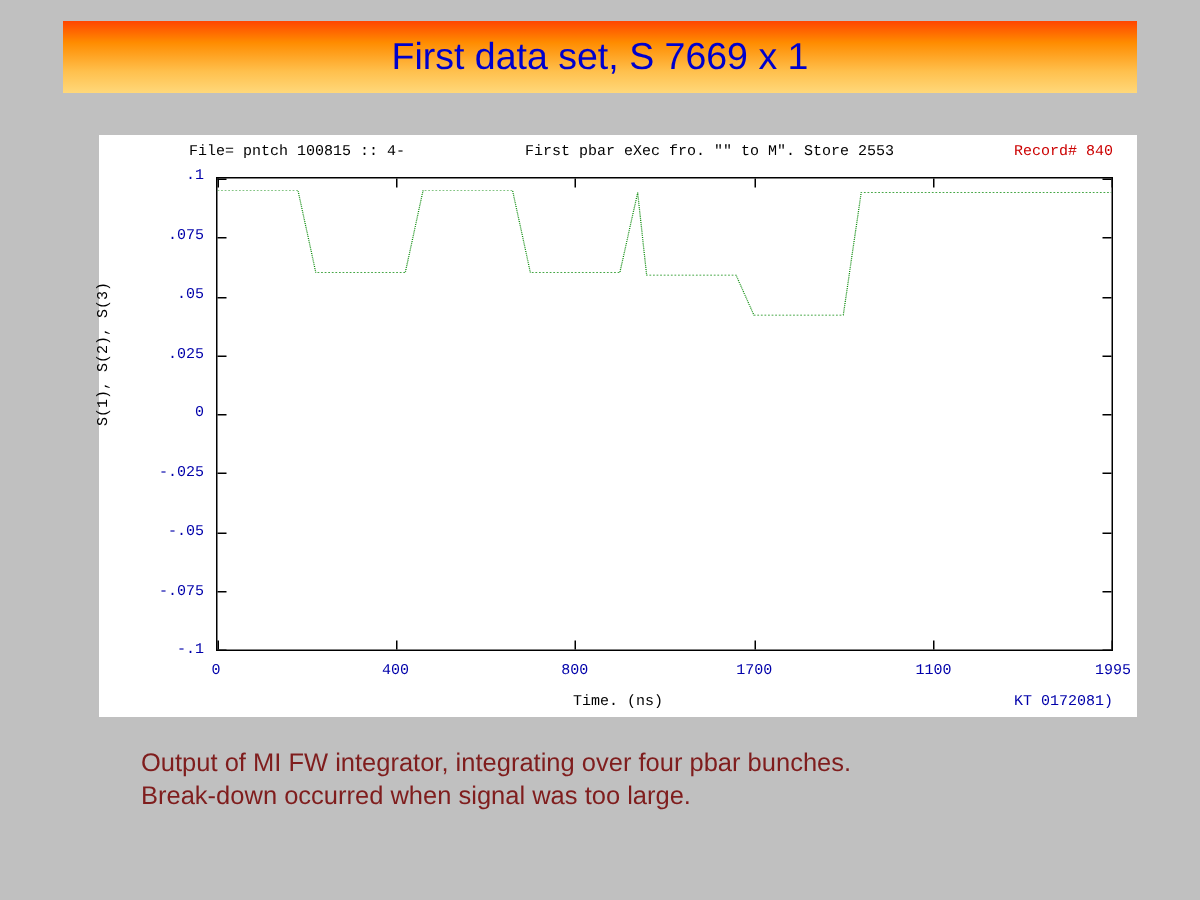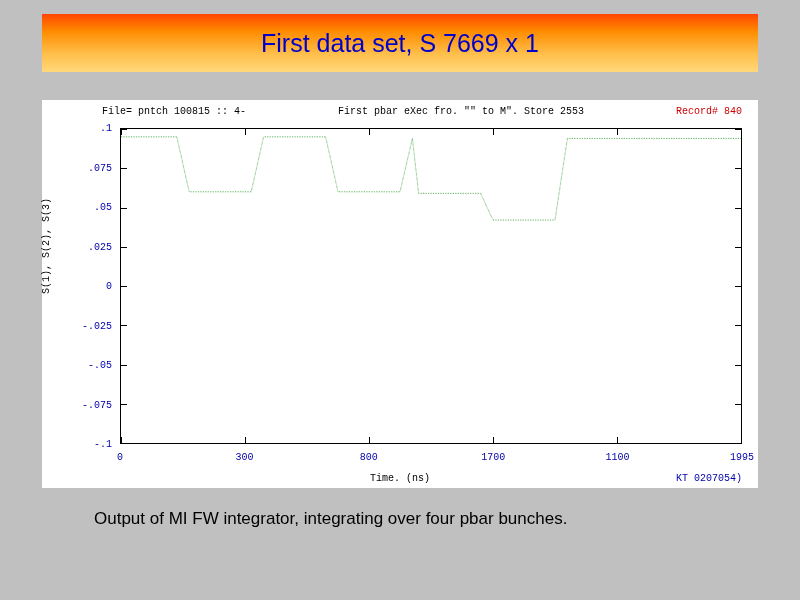--- a/index.html
+++ b/index.html
@@ -5,33 +5,33 @@
     * { margin: 0; padding: 0; box-sizing: border-box; }
     body {
       width: 800px;
       height: 600px;
       background: #c0c0c0;
       font-family: Arial, sans-serif;
       overflow: hidden;
     }
     .title-bar {
       margin: 14px 42px 0 42px;
-      height: 58px;
+      height: 48px;
       background: linear-gradient(to bottom, #ff4500 0%, #ff8c00 30%, #ffc04d 70%, #ffd87a 100%);
       display: flex;
       align-items: center;
       justify-content: center;
     }
     .title-bar span {
       color: #0000cc;
       font-size: 25px;
       font-weight: 400;
     }
     .chart-wrap {
-      margin: 28px 42px 0 42px;
+      margin: 28px 42px 0 66px;
       background: #fff;
       height: 388px;
       position: relative;
       font-family: "Courier New", monospace;
       padding-left: 12px;
     }
     .chart-header {
       position: absolute;
       top: 6px;
       left: 0; right: 0;
@@ -108,21 +108,21 @@
       position: absolute;
       background: #000;
     }
     .tick-top { top: 0; width: 1px; height: 6px; }
     .tick-bottom { bottom: 0; width: 1px; height: 6px; }
     .tick-left { left: 0; height: 1px; width: 6px; }
     .tick-right { right: 0; height: 1px; width: 6px; }
     .caption {
       margin: 20px 0 0 94px;
       font-size: 17px;
-      color: #000000;
+      color: #7f1d1d;
       line-height: 1.3;
     }
     svg.trace { position: absolute; inset: 0; width: 100%; height: 100%; }
     .trace path { stroke: #0a8a0a; stroke-width: 1.4; fill: none; stroke-dasharray: 2 2; }
   </style>
 </head>
 <body>
 
 <div class="title-bar">
   <span>First data set, S 7669 x 1</span>
@@ -182,26 +182,27 @@
     <div class="tick-mark tick-bottom" style="left:80%"></div>
     <div class="tick-mark tick-bottom" style="left:100%"></div>
 
     <svg class="trace" id="trace-svg" viewBox="0 0 1000 1000" preserveAspectRatio="none">
       <path id="trace-path" d="M0.0 25.0 L90.0 25.0 L110.0 200.0 L130.0 200.0 L210.0 200.0 L230.0 25.0 L250.0 25.0 L330.0 25.0 L350.0 200.0 L370.0 200.0 L450.0 200.0 L470.0 30.0 L480.0 205.0 L500.0 205.0 L580.0 205.0 L600.0 290.0 L620.0 290.0 L700.0 290.0 L720.0 30.0 L740.0 30.0 L820.0 30.0 L840.0 30.0 L860.0 30.0 L1000.0 30.0 "></path>
     </svg>
   </div>
 
   <div class="x-ticks">
     <div class="x-tick" style="left:0%">0</div>
-    <div class="x-tick" style="left:20%">300</div>
+    <div class="x-tick" style="left:20%">400</div>
     <div class="x-tick" style="left:40%">800</div>
     <div class="x-tick" style="left:60%">1700</div>
     <div class="x-tick" style="left:80%">1100</div>
     <div class="x-tick" style="left:100%">1995</div>
   </div>
 
   <div class="x-label">Time. (ns)</div>
-  <div class="footer-right">KT  0207054)</div>
+  <div class="footer-right">KT  0172081)</div>
 </div>
 
 <div class="caption">
   <div>Output of  MI FW integrator, integrating over four pbar bunches.</div>
+  <div>Break-down occurred when signal was too large.</div>
 </div>
 
 </body></html>

